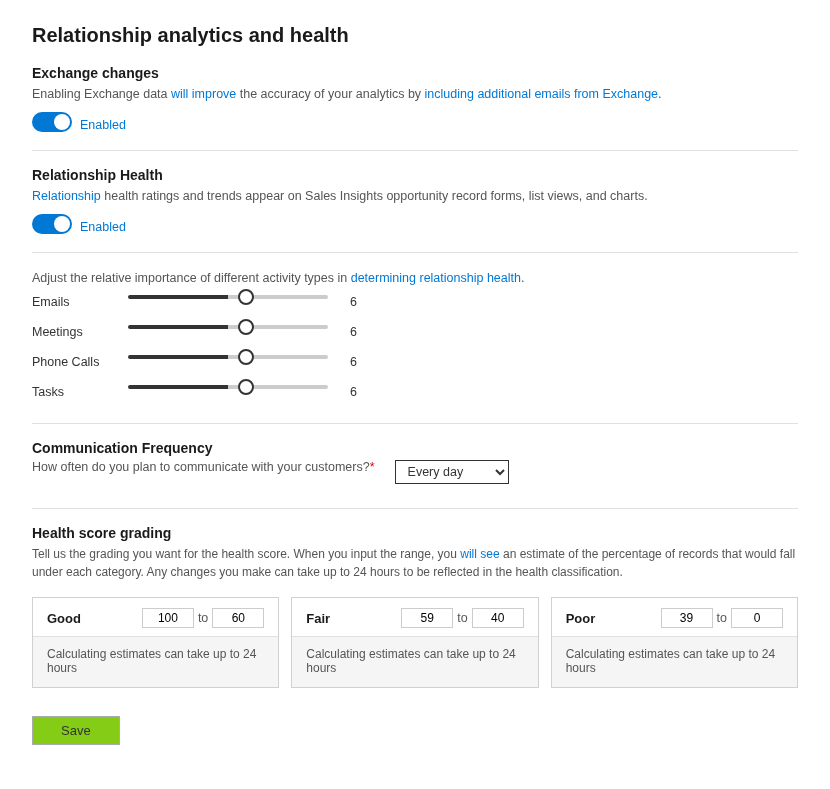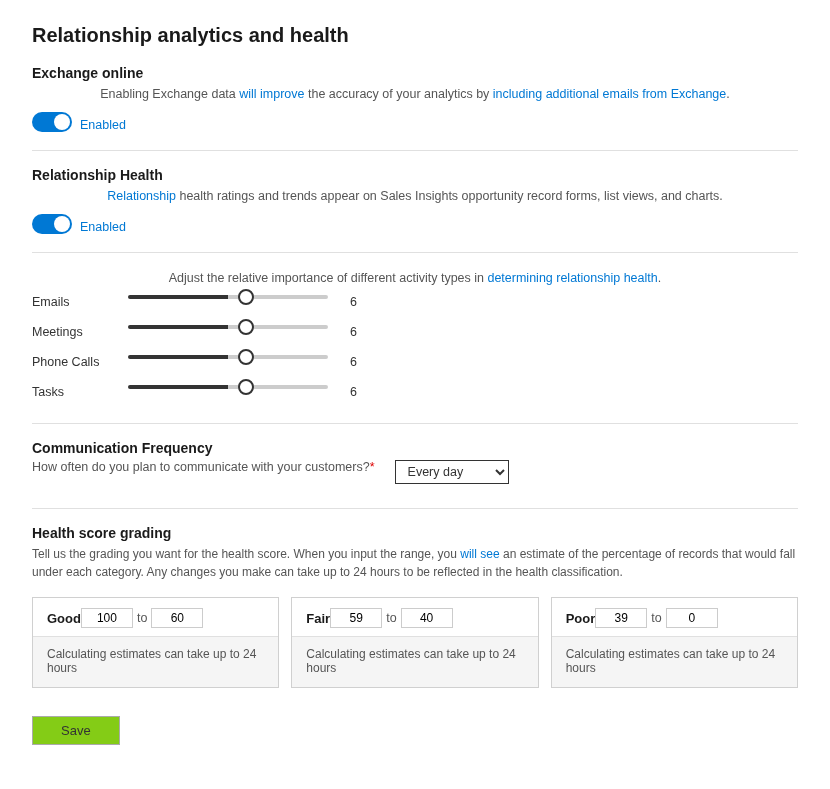--- a/index.html
+++ b/index.html
@@ -22,21 +22,20 @@
       font-size: 14px;
       font-weight: 700;
       color: #1a1a1a;
       margin-bottom: 4px;
     }
     .description {
       font-size: 12.5px;
       color: #555;
       line-height: 1.5;
       margin-bottom: 8px;
-      text-align: center;
     }
     .description a, .description .link-blue {
       color: #0078d4;
       text-decoration: none;
     }
     .toggle-row {
       display: flex;
       align-items: flex-end;
       gap: 8px;
       margin-bottom: 18px;
@@ -166,21 +165,21 @@
     }
     .health-card {
       flex: 1;
       border: 1px solid #d0d0d0;
       padding: 0;
       background: #fff;
     }
     .health-card-header {
       display: flex;
       align-items: center;
-      justify-content: flex-start;
+      justify-content: space-between;
       padding: 10px 14px 8px 14px;
       border-bottom: 1px solid #e0e0e0;
     }
     .health-card-title {
       font-size: 13px;
       font-weight: 600;
       color: #1a1a1a;
     }
     .health-card-range {
       display: flex;
@@ -219,21 +218,21 @@
 </head>
 <body>
 
 
 
 
 <h1 class="page-title">Relationship analytics and health</h1>
 
 
 <div>
-  <div class="section-title">Exchange online</div>
+  <div class="section-title">Exchange changes</div>
   <div class="description">
     Enabling Exchange data <span class="link-blue">will improve</span> the accuracy of your analytics by <span class="link-blue">including additional emails from Exchange</span>.
   </div>
   <div class="toggle-row">
     <label class="toggle">
 
       <div class="toggle-track">
         <div class="toggle-thumb"></div>
       </div>
     </label>

